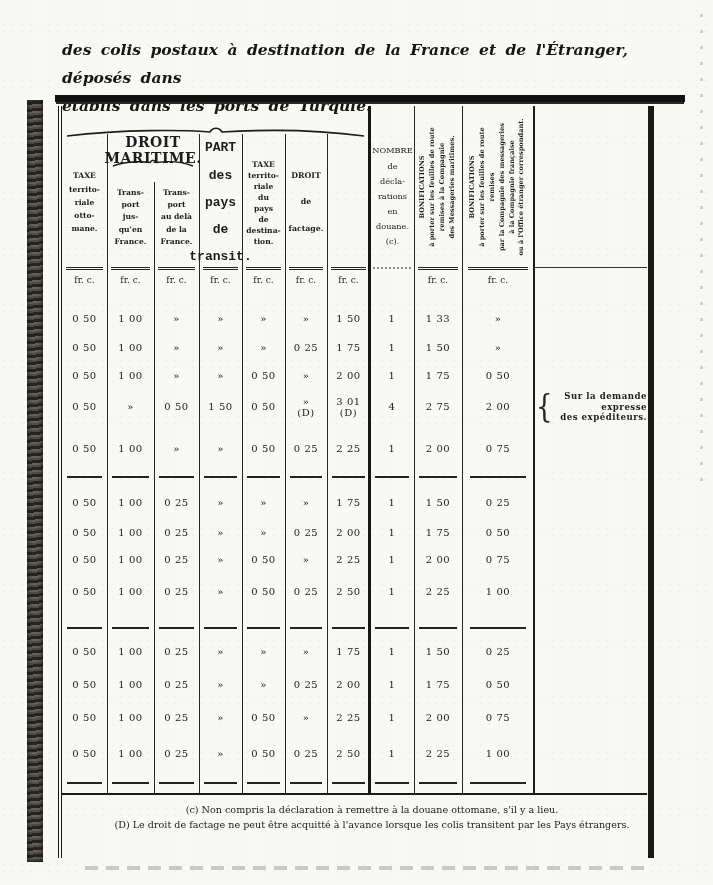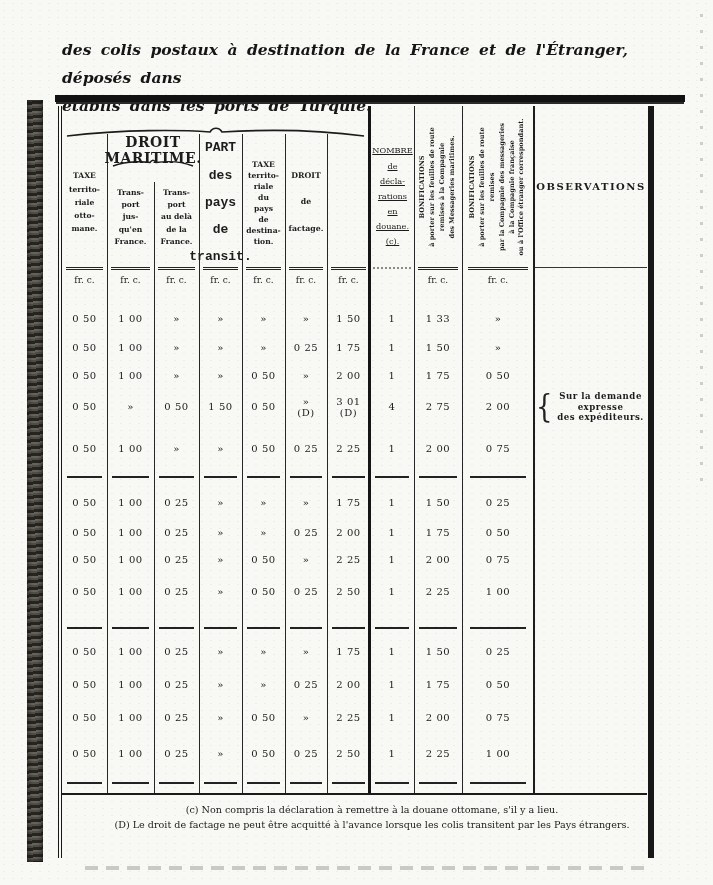--- a/index.html
+++ b/index.html
@@ -39,21 +39,21 @@
          text-align:center;font-weight:bold;white-space:pre-line;}
   .hc1{left:0;top:32px;width:45px;height:129px;font-size:7.6px;line-height:1.75;}
   .hgm{left:45px;top:34px;width:92px;height:20px;font-size:14px;letter-spacing:.5px;}
   .gm-brace{position:absolute;left:49px;top:52px;}
   .hc2{left:45px;top:62px;width:47px;height:99px;font-size:7.6px;line-height:1.6;}
   .hc3{left:92px;top:62px;width:45px;height:99px;font-size:7.6px;line-height:1.6;}
   .hc4{left:137px;top:32px;width:43px;height:129px;font-size:13px;line-height:2.1;font-family:Liberation Mono, monospace;}
   .hc5{left:180px;top:32px;width:43px;height:129px;font-size:7.6px;line-height:1.45;}
   .hc6{left:223px;top:32px;width:42px;height:129px;font-size:7.8px;line-height:3.4;text-align:center;}
   .hc7{left:265px;top:32px;width:43px;height:129px;font-size:8.2px;letter-spacing:1px;}
-  .hc8{left:309px;top:20px;width:43px;height:141px;font-size:8.2px;line-height:1.85;font-weight:normal;text-decoration:underline;}
+  .hc8{left:309px;top:20px;width:43px;height:141px;font-size:8.2px;line-height:1.85;font-weight:normal;}
   .hc9{left:352px;top:0;width:48px;height:161px;}
   .hc10{left:400px;top:0;width:71px;height:161px;}
   .hc11{left:473px;top:0;width:112px;height:161px;font-size:10px;letter-spacing:1.5px;}
   .vwrap{position:absolute;left:50%;top:50%;width:154px;
          transform:translate(-50%,-50%) rotate(-90deg);
          text-align:center;font-size:6.6px;font-weight:bold;line-height:1.5;white-space:pre-line;}
   
   .unit-row{display:flex;height:32px;}
   .unit-row .cell{display:block;text-align:center;font-size:9px;}
   .unit-row .cell::before{content:'';display:block;border-top:3px double #242424;width:82%;margin:0 auto 5px;}
@@ -65,21 +65,21 @@
   .c6{width:42px;} .c7{width:43px;} .c8{width:44px;} .c9{width:48px;} .c10{width:72px;} .c11{width:113px;}
   
   .block{position:relative;}
   .b1{height:177px;padding-top:6px;box-sizing:border-box;}
   .b2{height:148px;padding-top:9px;box-sizing:border-box;}
   .b3{height:152px;padding-top:8px;box-sizing:border-box;}
   .row{display:flex;}
   .row .cell{display:flex;align-items:center;justify-content:center;font-size:10px;
              letter-spacing:.5px;text-align:center;white-space:pre-line;line-height:1.15;}
   .row .cell.obs-note{justify-content:flex-start;padding-left:2px;}
-  .obs-text{font-size:8.6px;font-weight:bold;line-height:1.25;text-align:center;white-space:pre-line;}
+  .obs-text{font-size:8.6px;font-weight:bold;line-height:1.25;text-align:right;white-space:pre-line;}
   .brace{font-size:26px;font-weight:normal;transform:scaleY(1.25);display:inline-block;
          margin-right:1px;color:#222;}
   
   .sep-row{display:flex;height:3px;}
   .sep-row .dash{display:block;height:2px;background:#222;margin:0 auto;width:78%;}
   
   .foot-rule{position:absolute;left:0;top:687px;width:585px;height:2px;background:#1b1b1b;}
   .footnotes{position:absolute;left:40px;top:697px;width:540px;font-size:9.6px;line-height:1.55;
              white-space:pre-line;color:#1a1a1a;text-align:center;}
   
@@ -173,21 +173,20 @@
 des Messageries maritimes.</div>
         </div>
         <div class="hcell hc10">
           <div class="vwrap">BONIFICATIONS
 à porter sur les feuilles de route
 remises
 par la Compagnie des messageries
 à la Compagnie française
 ou à l'Office étranger correspondant.</div>
         </div>
-        <div class="hcell hc11">OBSERVATIONS</div>
       </div>
 
       <div class="unit-row">
         <div class="cell c1">fr. c.</div>
         <div class="cell c2">fr. c.</div>
         <div class="cell c3">fr. c.</div>
         <div class="cell c4">fr. c.</div>
         <div class="cell c5">fr. c.</div>
         <div class="cell c6">fr. c.</div>
         <div class="cell c7">fr. c.</div>

